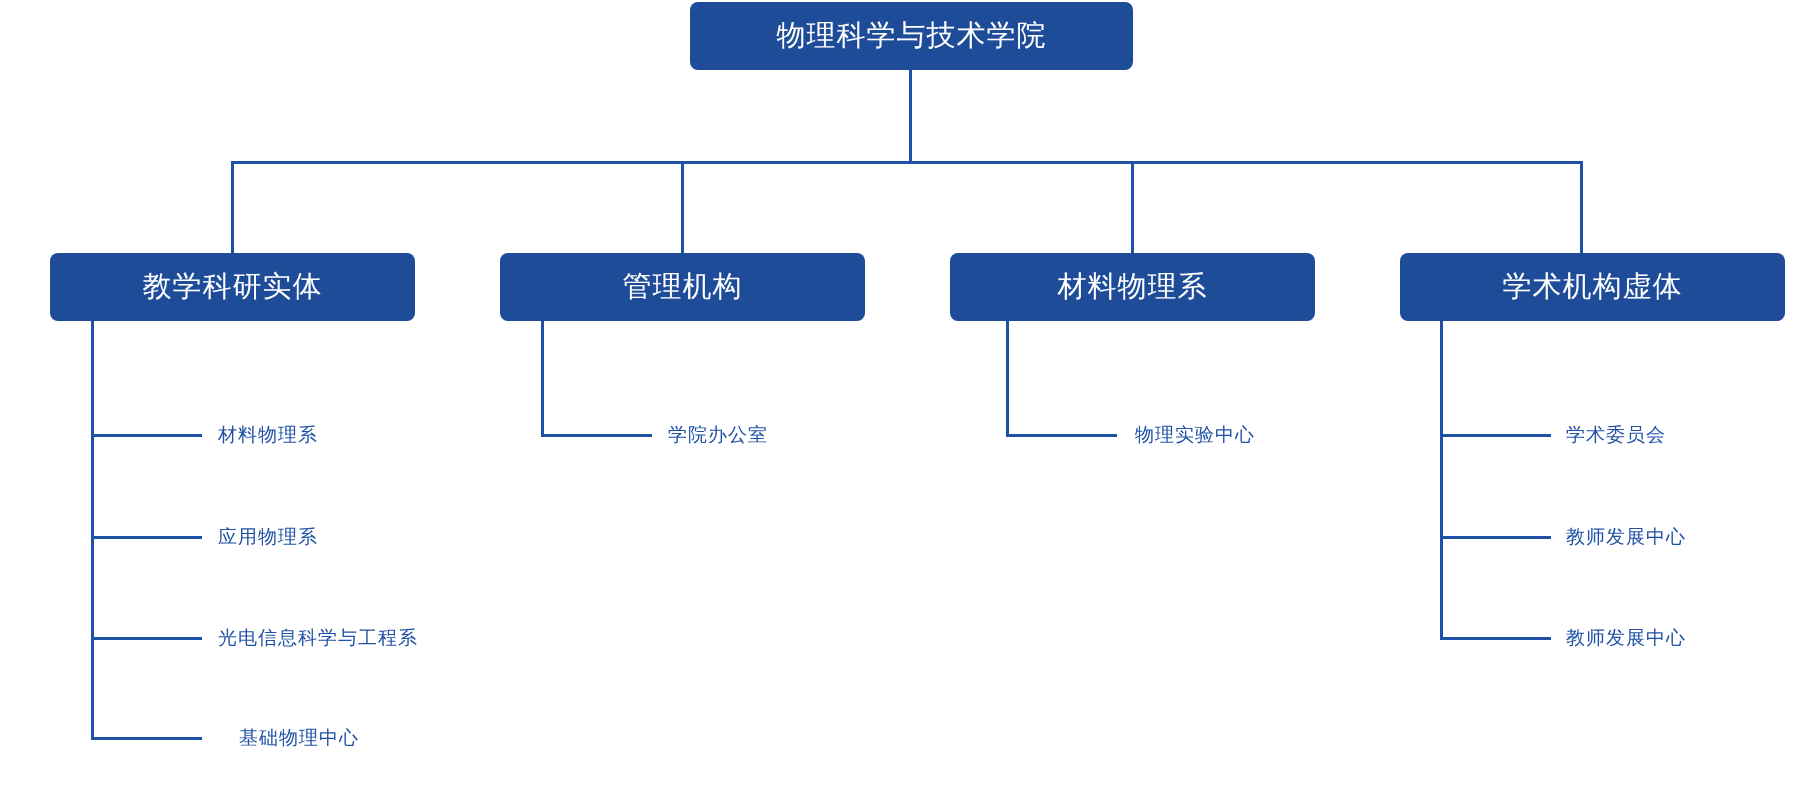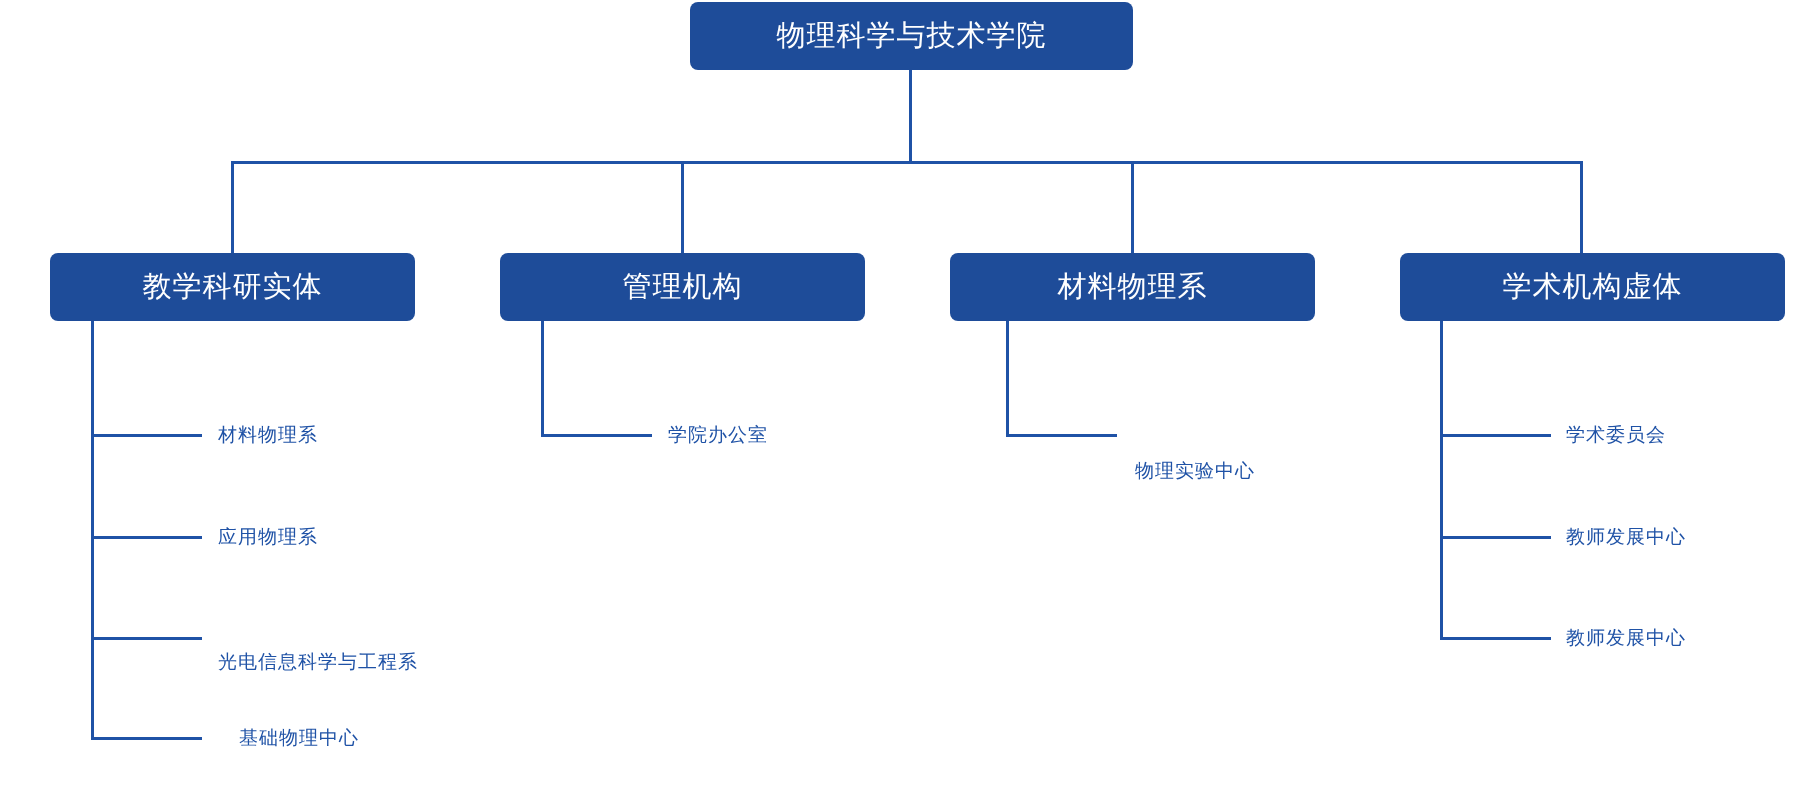--- a/index.html
+++ b/index.html
@@ -74,30 +74,30 @@
   <div class="node" style="left:950px; top:253px; width:365px; height:68px;">材料物理系</div>
   <div class="node" style="left:1400px; top:253px; width:385px; height:68px;">学术机构虚体</div>
 
   <div class="vline" style="left:91px; top:321px; height:419px;"></div>
   <div class="hline" style="left:92px; top:434px; width:110px;"></div>
   <div class="hline" style="left:92px; top:536px; width:110px;"></div>
   <div class="hline" style="left:92px; top:637px; width:110px;"></div>
   <div class="hline" style="left:92px; top:737px; width:110px;"></div>
   <div class="leaf" style="left:218px; top:416px;">材料物理系</div>
   <div class="leaf" style="left:218px; top:518px;">应用物理系</div>
-  <div class="leaf" style="left:218px; top:619px;margin-top:24px;">光电信息科学与工程系</div>
+  <div class="leaf" style="left:218px; top:619px;">光电信息科学与工程系</div>
   <div class="leaf" style="left:218px; top:719px;margin-left:21px;">基础物理中心</div>
 
   <div class="vline" style="left:541px; top:321px; height:116px;"></div>
   <div class="hline" style="left:542px; top:434px; width:110px;"></div>
   <div class="leaf" style="left:668px; top:416px;">学院办公室</div>
 
   <div class="vline" style="left:1006px; top:321px; height:116px;"></div>
   <div class="hline" style="left:1007px; top:434px; width:110px;"></div>
-  <div class="leaf" style="left:1135px; top:416px;margin-top:36px;">物理实验中心</div>
+  <div class="leaf" style="left:1135px; top:416px;">物理实验中心</div>
 
   <div class="vline" style="left:1440px; top:321px; height:319px;"></div>
   <div class="hline" style="left:1441px; top:434px; width:110px;"></div>
   <div class="hline" style="left:1441px; top:536px; width:110px;"></div>
   <div class="hline" style="left:1441px; top:637px; width:110px;"></div>
   <div class="leaf" style="left:1566px; top:416px;">学术委员会</div>
   <div class="leaf" style="left:1566px; top:518px;">教师发展中心</div>
   <div class="leaf" style="left:1566px; top:619px;text-align:right;">教师发展中心</div>
 
 </div>

